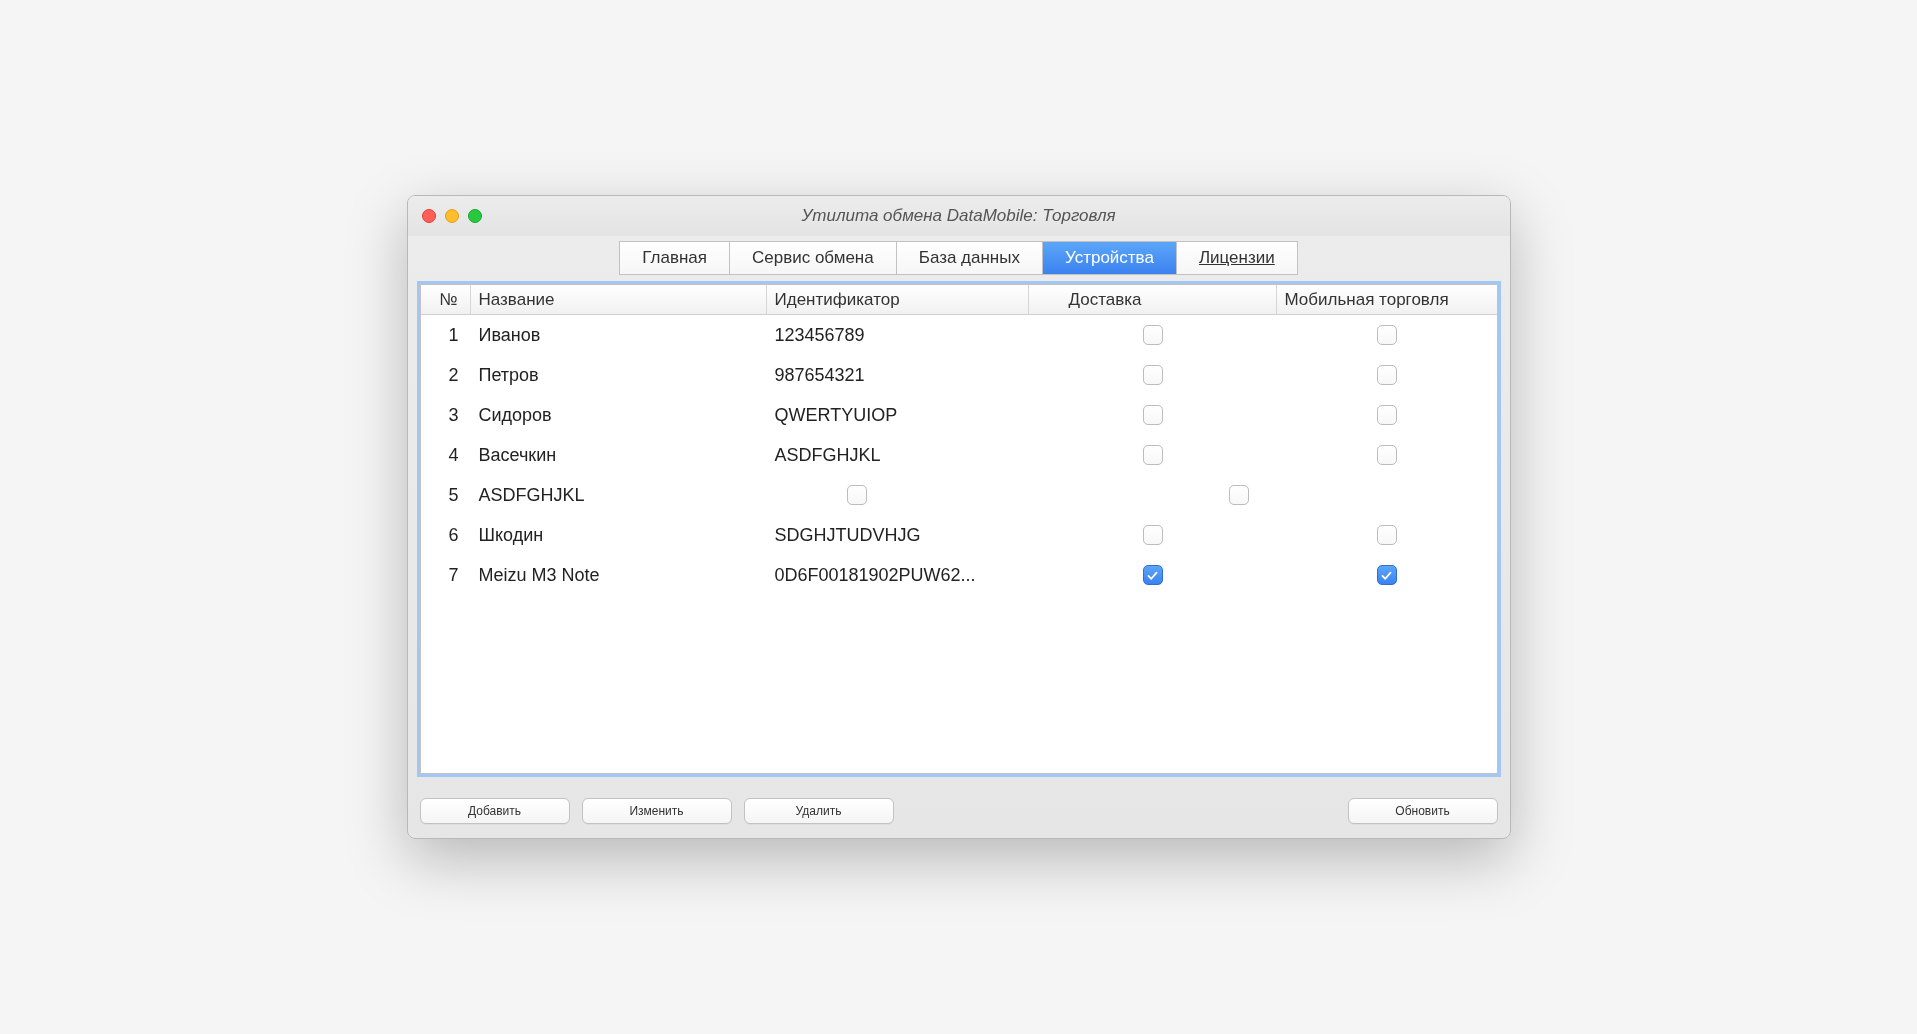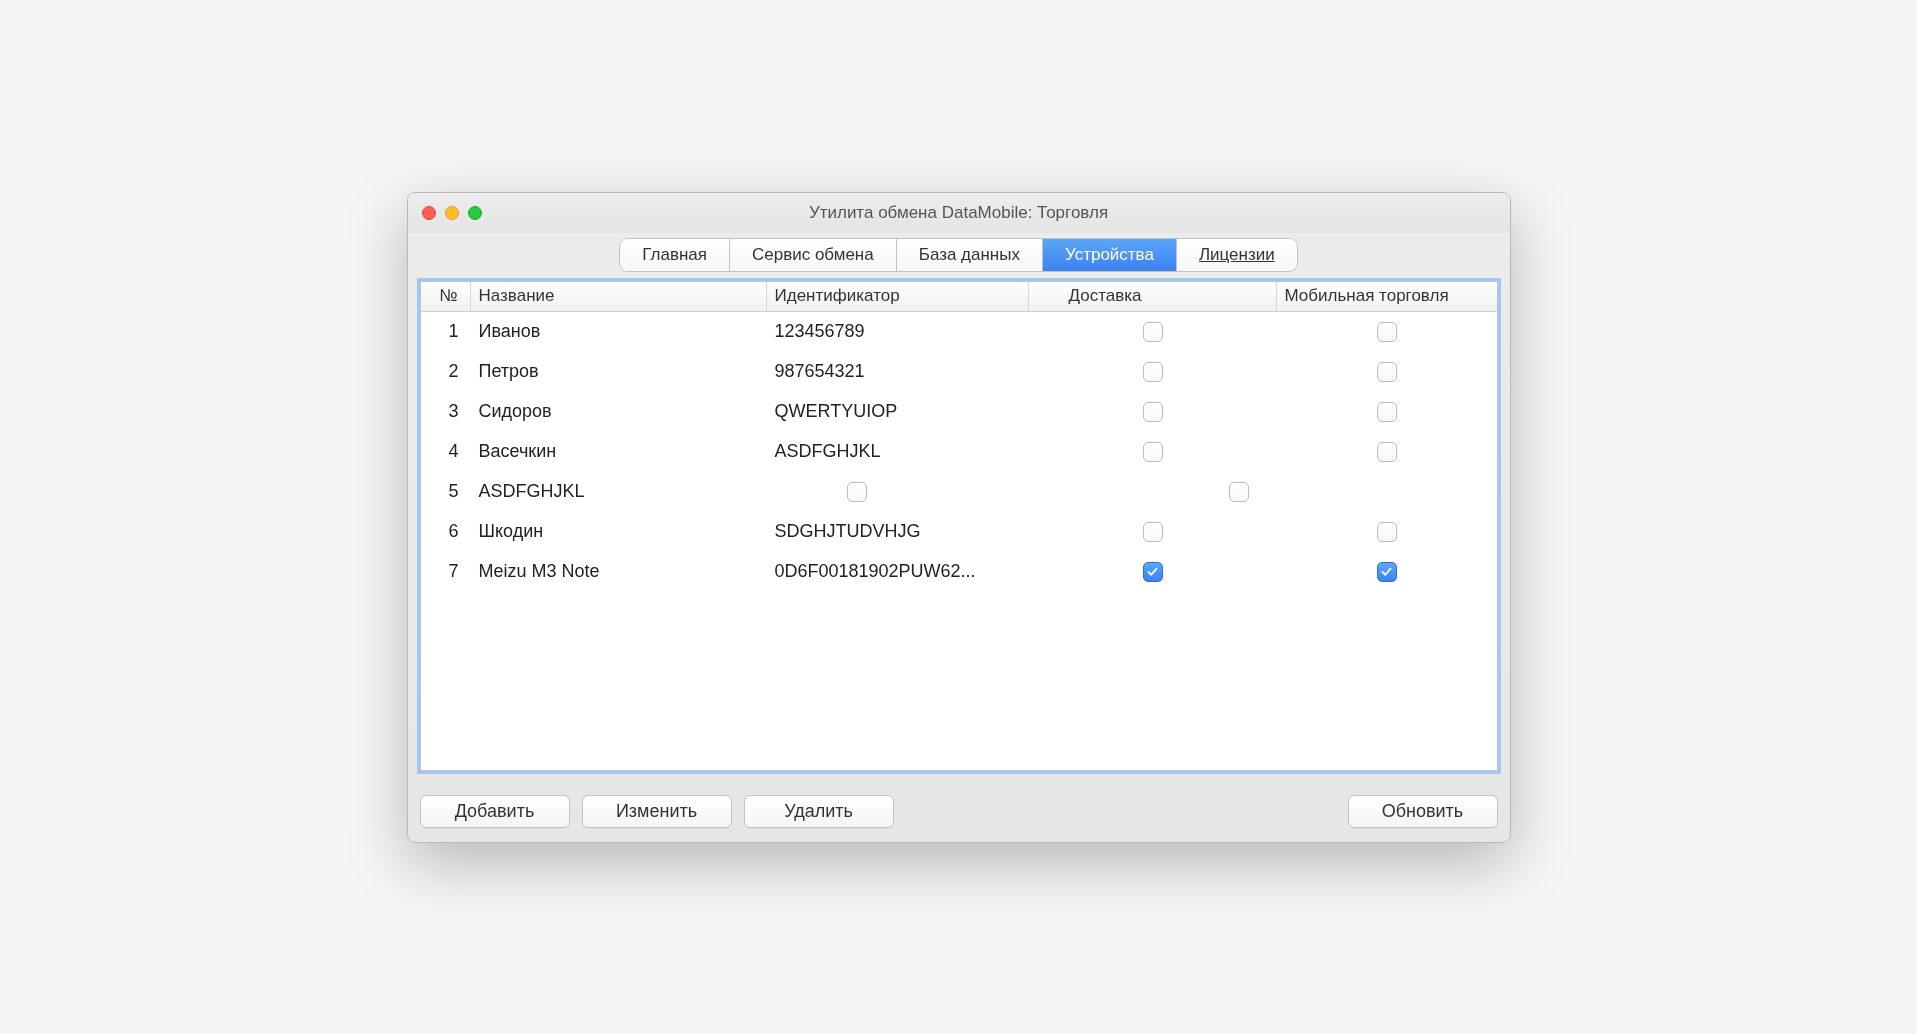--- a/index.html
+++ b/index.html
@@ -52,31 +52,32 @@
     .traffic-light.red { background: #ff5f57; border: 0.5px solid #e14036; }
     .traffic-light.yellow { background: #ffbd2e; border: 0.5px solid #e1a116; }
     .traffic-light.green { background: #28c940; border: 0.5px solid #17a82c; }
 
     .window-title {
       flex: 1;
       text-align: center;
       font-size: 17px;
       color: #555;
       font-weight: 400;
+      font-style: italic;
     }
 
     .tabs-row {
       display: flex;
       justify-content: center;
       padding: 6px 0 10px 0;
     }
 
     .segmented {
       display: flex;
-      border-radius: 8px;
+      border-radius: 0;
       overflow: hidden;
       box-shadow: 0 0 0 1px #c2c2c2;
     }
 
     .seg-tab {
       padding: 6px 22px;
       font-size: 17px;
       color: #333;
       background: linear-gradient(#ffffff, #f6f6f6);
       border: none;
@@ -172,21 +173,21 @@
 
     .footer-buttons {
       display: flex;
       padding: 12px 12px 14px 12px;
       gap: 12px;
     }
 
     .spacer { flex: 1; }
 
     .mac-button {
-      font-size: 18px;
+      font-size: 12px;
       color: #333;
       background: linear-gradient(#ffffff, #f5f5f5);
       border: 1px solid #c2c2c2;
       border-radius: 6px;
       padding: 5px 0;
       min-width: 150px;
       cursor: pointer;
       box-shadow: 0 1px 0 rgba(0,0,0,0.04);
     }
   </style>

